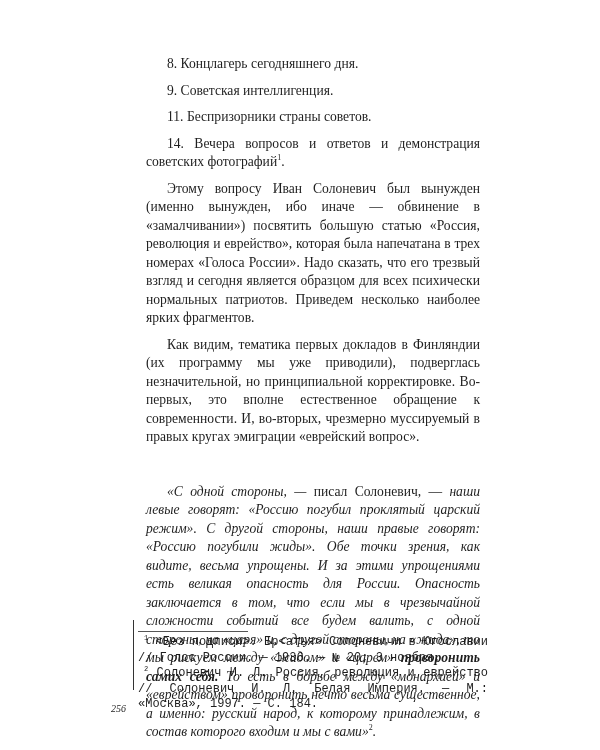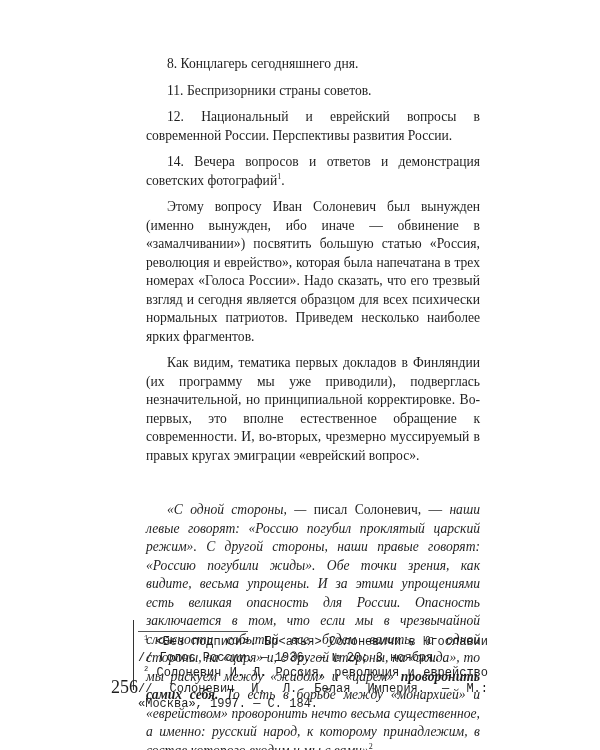--- a/index.html
+++ b/index.html
@@ -85,32 +85,33 @@
       text-align: justify;
       text-indent: 6px;
       font-family: Liberation Mono, monospace;
     }
     .footnote sup {
       font-size: 7px;
     }
     .page-number {
       position: absolute;
       left: 111px;
-      top: 680px;
-      font-size: 18px;
+      top: 701px;
+      font-size: 10px;
       line-height: 15px;
+      font-style: italic;
     }
   </style>
 </head>
 <body>
 
 <div class="page">
   <div class="line list-item">8. Концлагерь сегодняшнего дня.</div>
+  <div class="line list-item">9. Советская интеллигенция.</div>
   <div class="line list-item">11. Беспризорники страны советов.</div>
-  <div class="line list-item multi">12. Национальный и еврейский вопросы в современной России. Перспективы развития России.</div>
   <div class="line list-item multi"><span>14. Вечера вопросов и ответов и демонстрация советских фотографий</span><sup>1</sup><span>.</span></div>
 
   <p class="indent">Этому вопросу Иван Солоневич был вынужден (именно вынужден, ибо иначе — обвинение в «замалчивании») посвятить большую статью «Россия, революция и еврейство», которая была напечатана в трех номерах «Голоса России». Надо сказать, что его трезвый взгляд и сегодня является образцом для всех психически нормальных патриотов. Приведем несколько наиболее ярких фрагментов.</p>
   <p class="indent">Как видим, тематика первых докладов в Финляндии (их программу мы уже приводили), подверглась незначительной, но принципиальной корректировке. Во-первых, это вполне естественное обращение к современности. И, во-вторых, чрезмерно муссируемый в правых кругах эмиграции «еврейский вопрос».</p>
 
   <div class="quote-gap"></div>
 
   <p class="indent quote"><span>«С одной стороны, —</span><span class="upright"> писал Солоневич, — </span><span>наши левые говорят: «Россию погубил проклятый царский режим». С другой стороны, наши правые говорят: «Россию погубили жиды». Обе точки зрения, как видите, весьма упрощены. И за этими упрощениями есть великая опасность для России. Опасность заключается в том, что если мы в чрезвычайной сложности событий все будем валить, с одной стороны, на «царя» и, с другой стороны, на «жида», то мы рискуем между «жидом» и «царем» </span><b>проворонить самих себя.</b><span> То есть в борьбе между «монархией» и «еврейством» проворонить нечто весьма существенное, а именно: русский народ, к которому принадлежим, в состав которого входим и мы с вами»</span><sup>2</sup><span>.</span></p>
 
   <p class="indent quote">«Я ничего не имею против еврея-журналиста. М. Алданов, будучи евреем, написал самые прочувствованные страницы о забытом всей художественной литературой национальном нашем герое Суворове. Забвение это превратило Суворова в лубок. Алданов воскрешает его живой облик: почему я буду протестовать</p>

